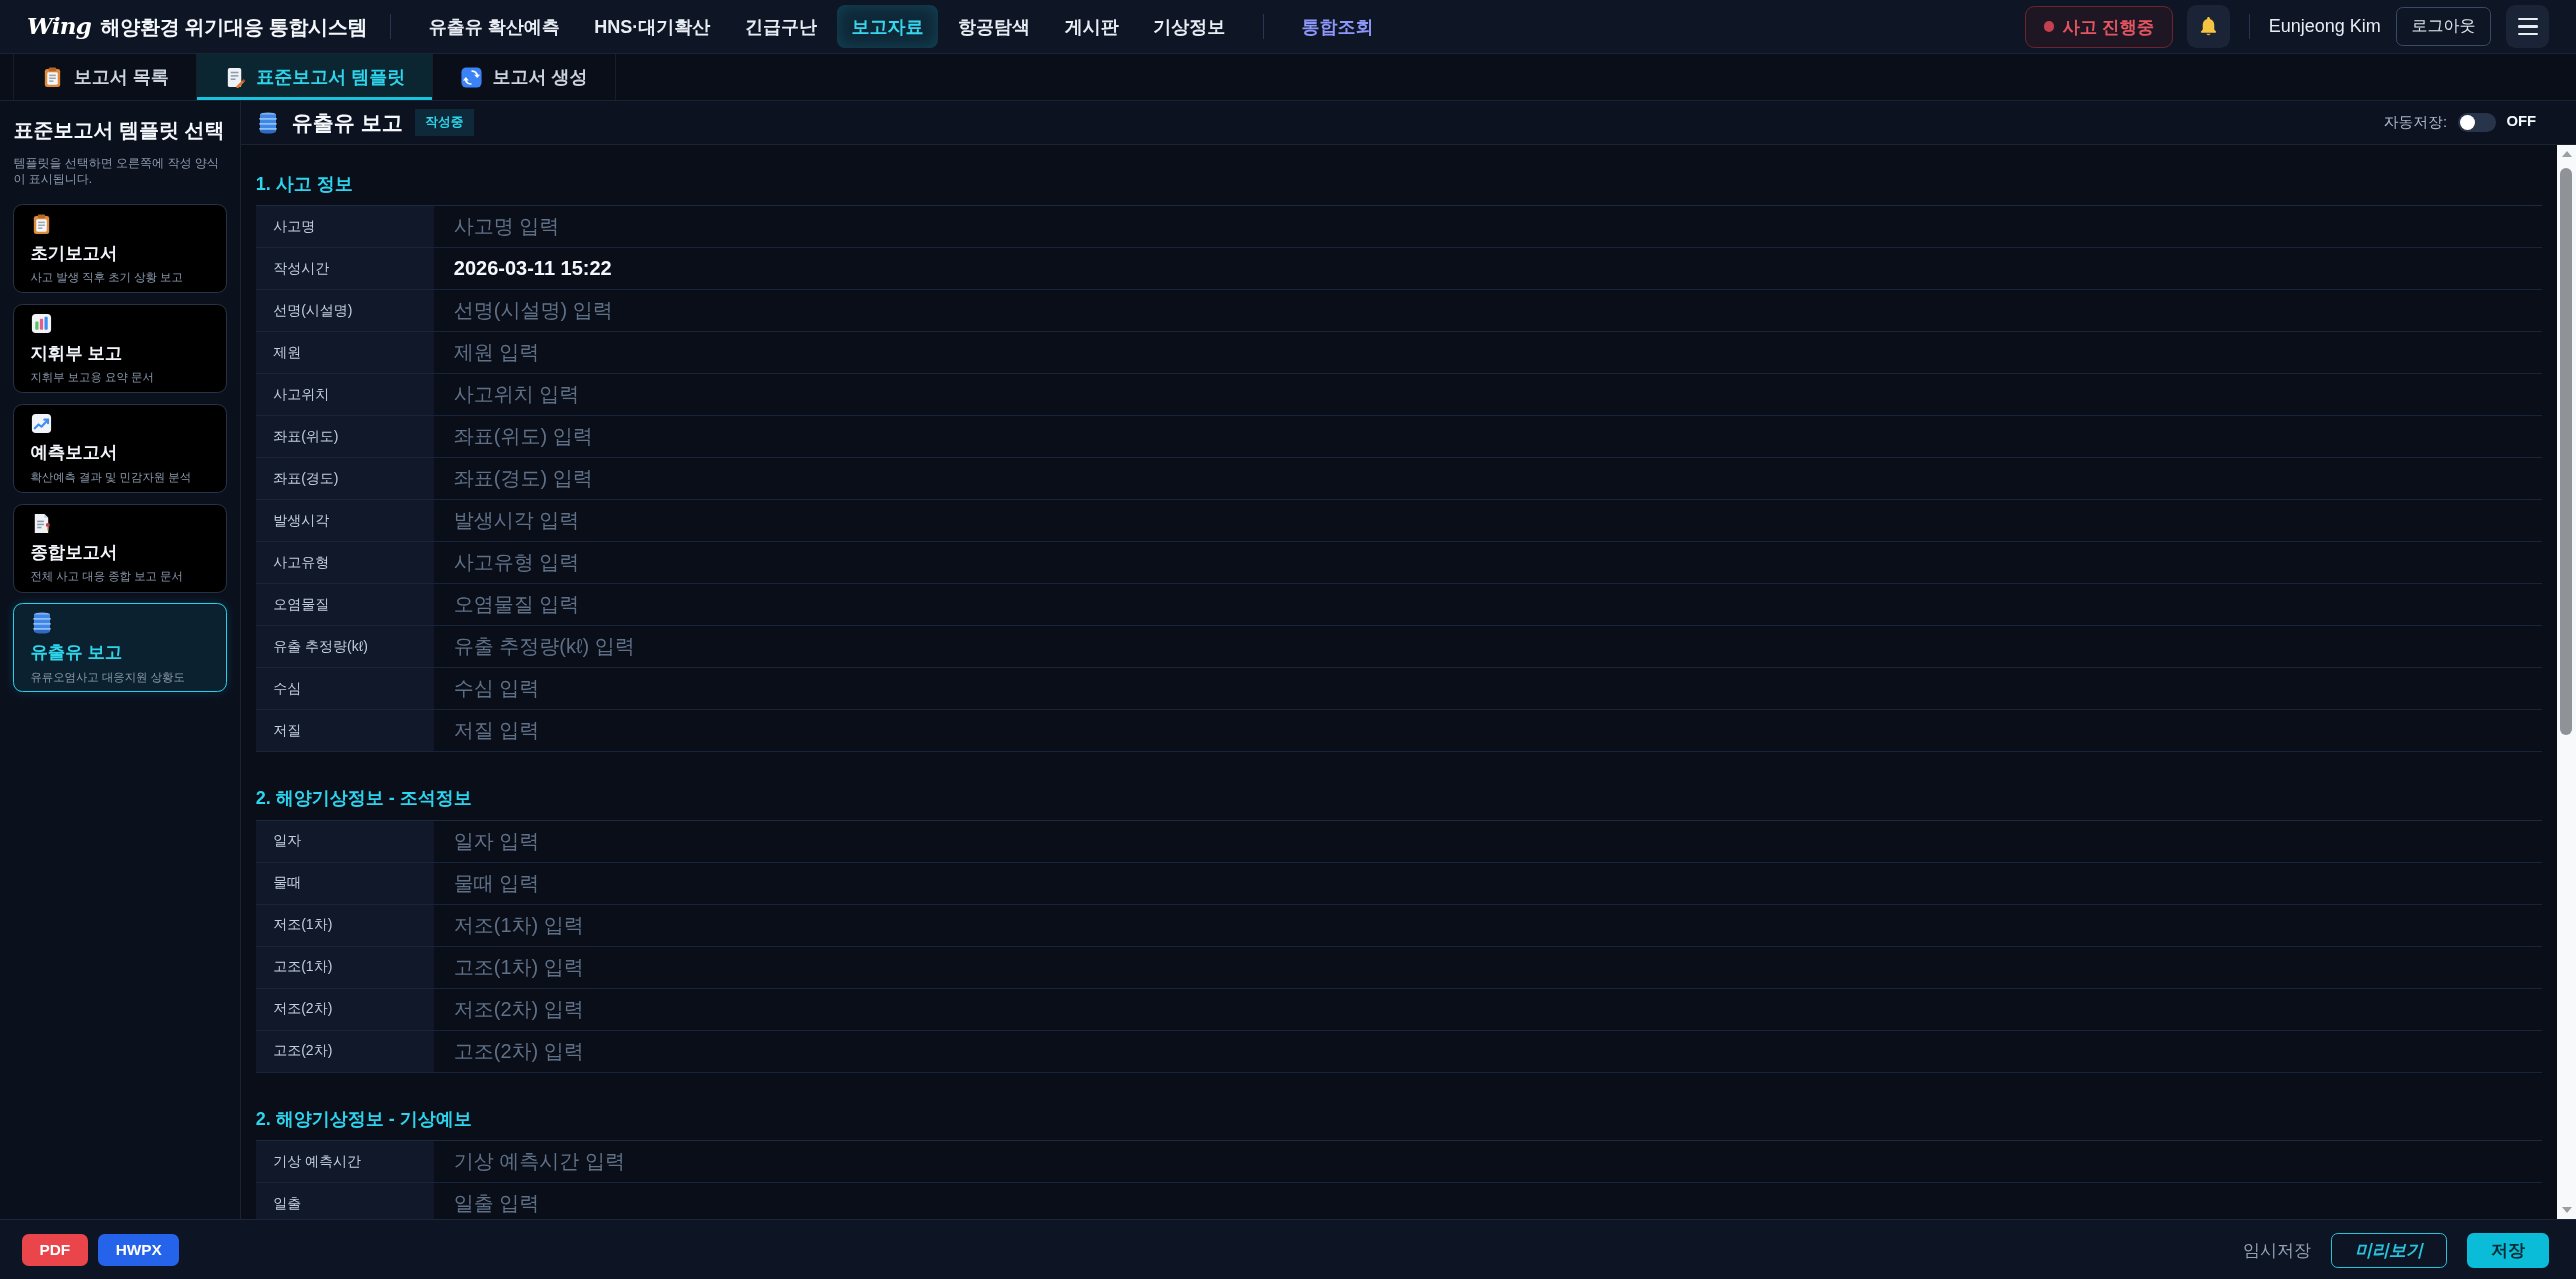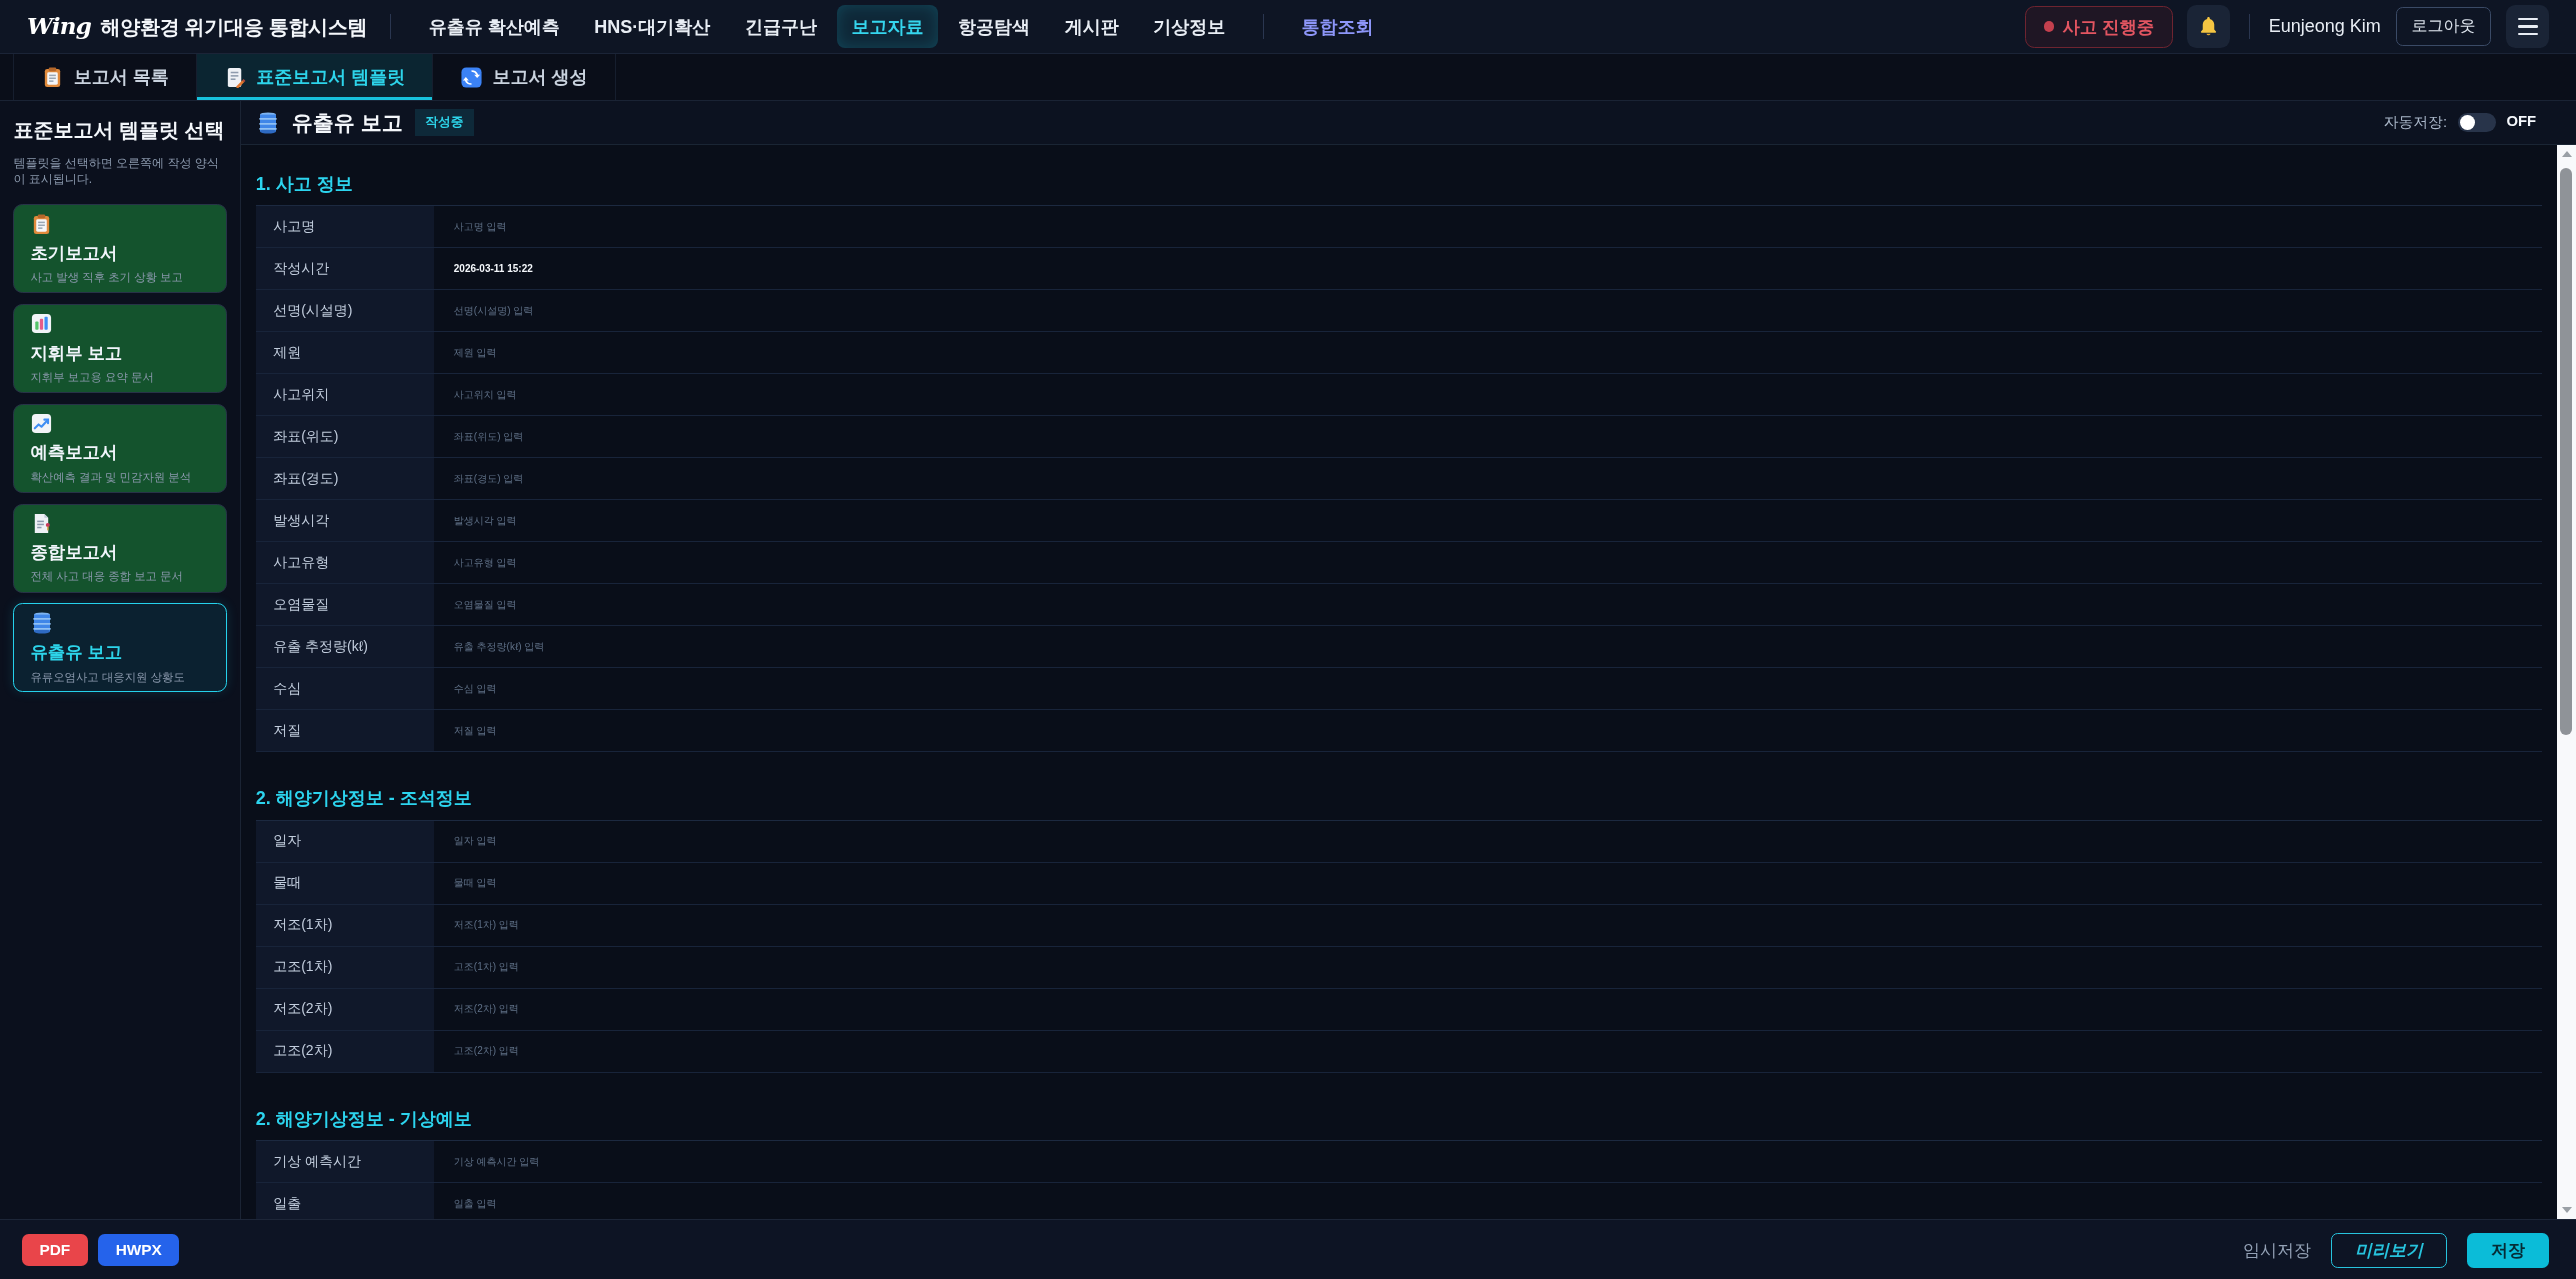--- a/index.html
+++ b/index.html
@@ -53,21 +53,21 @@
   }
   .tab:first-child { border-left:0.7px solid #161e2e; }
   .tab.active { color:#2dd4ea; background:#0b2531; }
   .tab.active::after { content:""; position:absolute; left:0; right:0; bottom:0; height:3.4px; background:#17c3dd; }
   
   .workspace { display:flex; height:1118px; }
   .sidebar { width:241px; background:#0b101d; border-right:0.7px solid #1b2434; padding:16px 13.4px; flex-shrink:0; }
   .sidebar-title { font-size:20px; font-weight:bold; color:#f4f7fb; margin-bottom:10.7px; }
   .sidebar-sub { font-size:12px; color:#8b99ad; margin-bottom:17.4px; line-height:1.35; }
   .tpl-card {
-    border:0.7px solid #273347; background:#14532d; border-radius:9.4px;
+    border:0.7px solid #273347; background:#000000; border-radius:9.4px;
     padding:14.8px 16px; margin-bottom:10.7px; cursor:pointer; height:89px;
     display:flex; flex-direction:column; justify-content:center; gap:5.4px;
   }
   .tpl-card .tpl-icon { height:27px; display:flex; align-items:center; }
   .tpl-card .tpl-title { font-size:17.4px; font-weight:bold; color:#f1f5fb; }
   .tpl-card .tpl-desc { font-size:11.4px; color:#8b99ad; }
   .tpl-card.selected { border:1.3px solid #25d2ec; background:#0b2130; box-shadow:0 0 12px rgba(34,211,238,0.15); }
   .tpl-card.selected .tpl-title { color:#2dd4ea; }
   
   .main { flex:1; display:flex; flex-direction:column; background:#090e19; position:relative; min-width:0; }
@@ -87,21 +87,21 @@
   .autosave-state { font-size:14.8px; font-weight:bold; color:#f4f7fb; }
   
   .content { flex:1; overflow:hidden; padding:27px 34px 0 14.8px; position:relative; }
   .section-heading { font-size:18px; font-weight:bold; color:#2cd4ee; margin-bottom:9.4px; }
   .form-table { border-top:0.7px solid #1c2940; margin-bottom:34px; }
   .form-row { display:flex; height:42px; border-bottom:0.7px solid #18243a; }
   .form-label {
     width:178px; flex-shrink:0; background:#10182a; display:flex; align-items:center;
     padding-left:17.4px; font-size:14px; color:#c2cddd;
   }
-  .form-value { flex:1; display:flex; align-items:center; padding-left:20px; font-size:10px; color:#5f7087; cursor:text; }
+  .form-value { flex:1; display:flex; align-items:center; padding-left:20px; font-size:20px; color:#5f7087; cursor:text; }
   .form-value.filled { color:#f4f7fb; font-weight:bold; }
   
   .scrollbar { position:absolute; top:0; right:0; width:19px; height:100%; background:#f8f9fb; }
   .sb-arrow { position:absolute; left:0; width:19px; height:17.4px; display:flex; align-items:center; justify-content:center; cursor:pointer; }
   .sb-arrow.up { top:0; } .sb-arrow.down { bottom:0; }
   .sb-arrow .tri { width:0; height:0; border-left:5.4px solid transparent; border-right:5.4px solid transparent; }
   .sb-arrow.up .tri { border-bottom:6.7px solid #9aa0a6; }
   .sb-arrow.down .tri { border-top:6.7px solid #9aa0a6; }
   .sb-thumb { position:absolute; left:3.4px; width:12px; top:23px; height:567px; background:#8f9398; border-radius:6.7px; cursor:grab; }
   

